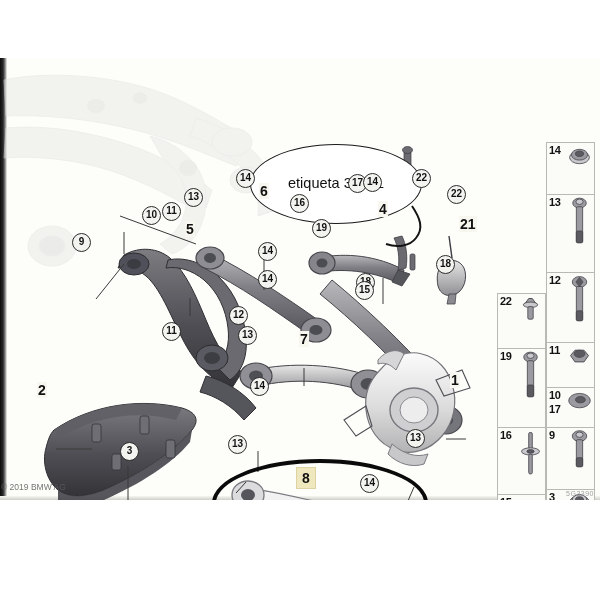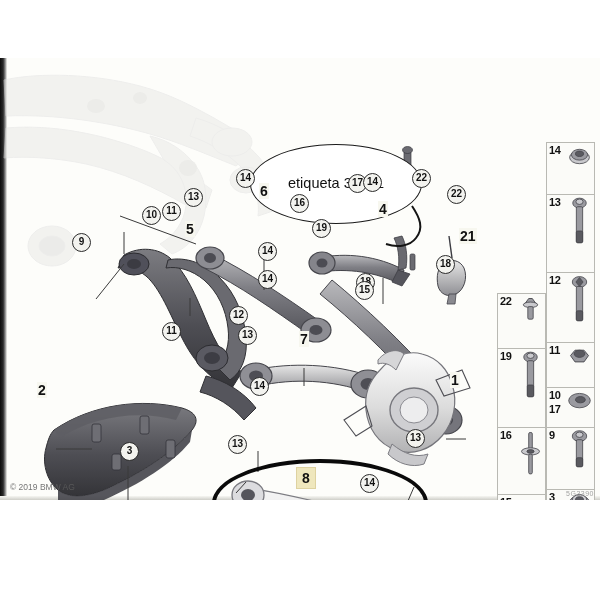--- a/index.html
+++ b/index.html
@@ -48,21 +48,21 @@
   #lcol-right{left:49px;width:49px;top:0;height:412px;}
   .lcell{position:relative;border-bottom:1px solid #b9b9b3;box-sizing:border-box;}
   .lcell:last-child{border-bottom:none;}
   .lnum{position:absolute;left:2px;top:1px;font-size:11px;font-weight:bold;color:#111;
         font-family:"Liberation Sans",sans-serif;letter-spacing:-.3px;}
   .lnum2{position:absolute;left:2px;top:15px;font-size:11px;font-weight:bold;color:#111;
         font-family:"Liberation Sans",sans-serif;letter-spacing:-.3px;}
   .lart{position:absolute;right:1px;top:0;bottom:0;left:19px;}
 
   
-  #copyright{position:absolute;left:10px;bottom:8px;font-size:8.5px;color:#5d5d5d;
+  #copyright{position:absolute;left:1px;bottom:8px;font-size:8.5px;color:#5d5d5d;
      font-family:"Liberation Sans",sans-serif;opacity:.85;}
   #diagcode{position:absolute;right:6px;bottom:3px;font-size:7px;color:#8b8b8b;
      letter-spacing:.5px;font-family:"Liberation Sans",sans-serif;opacity:.8;}
 </style>
 </head>
 <body>
 
 <div id="stage">
 
   <div id="sheet">
@@ -252,21 +252,21 @@
         <div class="cal" style="left: 184px; top: 130px;">13</div>
         <div class="cal" style="left: 162px; top: 264px;">11</div>
         <div class="cal" style="left: 236px; top: 111px;">14</div>
         <div class="num box" style="left: 259px; top: 125px;">6</div>
         <div class="cal" style="left: 290px; top: 136px;">16</div>
         <div class="cal" style="left: 348px; top: 116px;">17</div>
         <div class="cal" style="left: 363px; top: 115px;">14</div>
         <div class="cal" style="left: 412px; top: 111px;">22</div>
         <div class="cal" style="left: 447px; top: 127px;">22</div>
         <div class="num box" style="left: 378px; top: 143px;">4</div>
-        <div class="num box" style="left: 459px; top: 170px;">21</div>
+        <div class="num box" style="left: 459px; top: 158px;">21</div>
         <div class="cal" style="left: 312px; top: 161px;">19</div>
         <div class="cal" style="left: 258px; top: 184px;">14</div>
         <div class="cal" style="left: 356px; top: 215px;">18</div>
         <div class="cal" style="left: 436px; top: 197px;">18</div>
         <div class="cal" style="left: 258px; top: 212px;">14</div>
         <div class="cal" style="left: 229px; top: 248px;">12</div>
         <div class="cal" style="left: 238px; top: 268px;">13</div>
         <div class="num box" style="left: 299px; top: 273px;">7</div>
         <div class="cal" style="left: 355px; top: 223px;">15</div>
         <div class="num box" style="left: 37px; top: 324px;">2</div>

